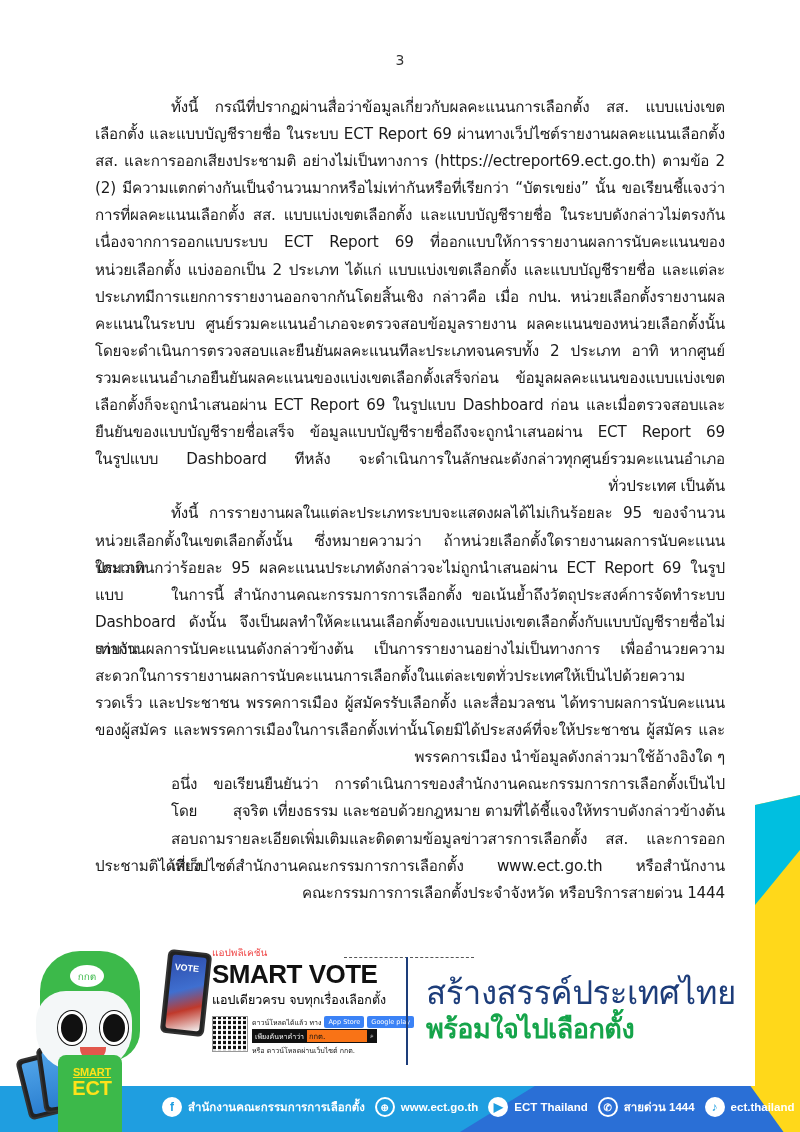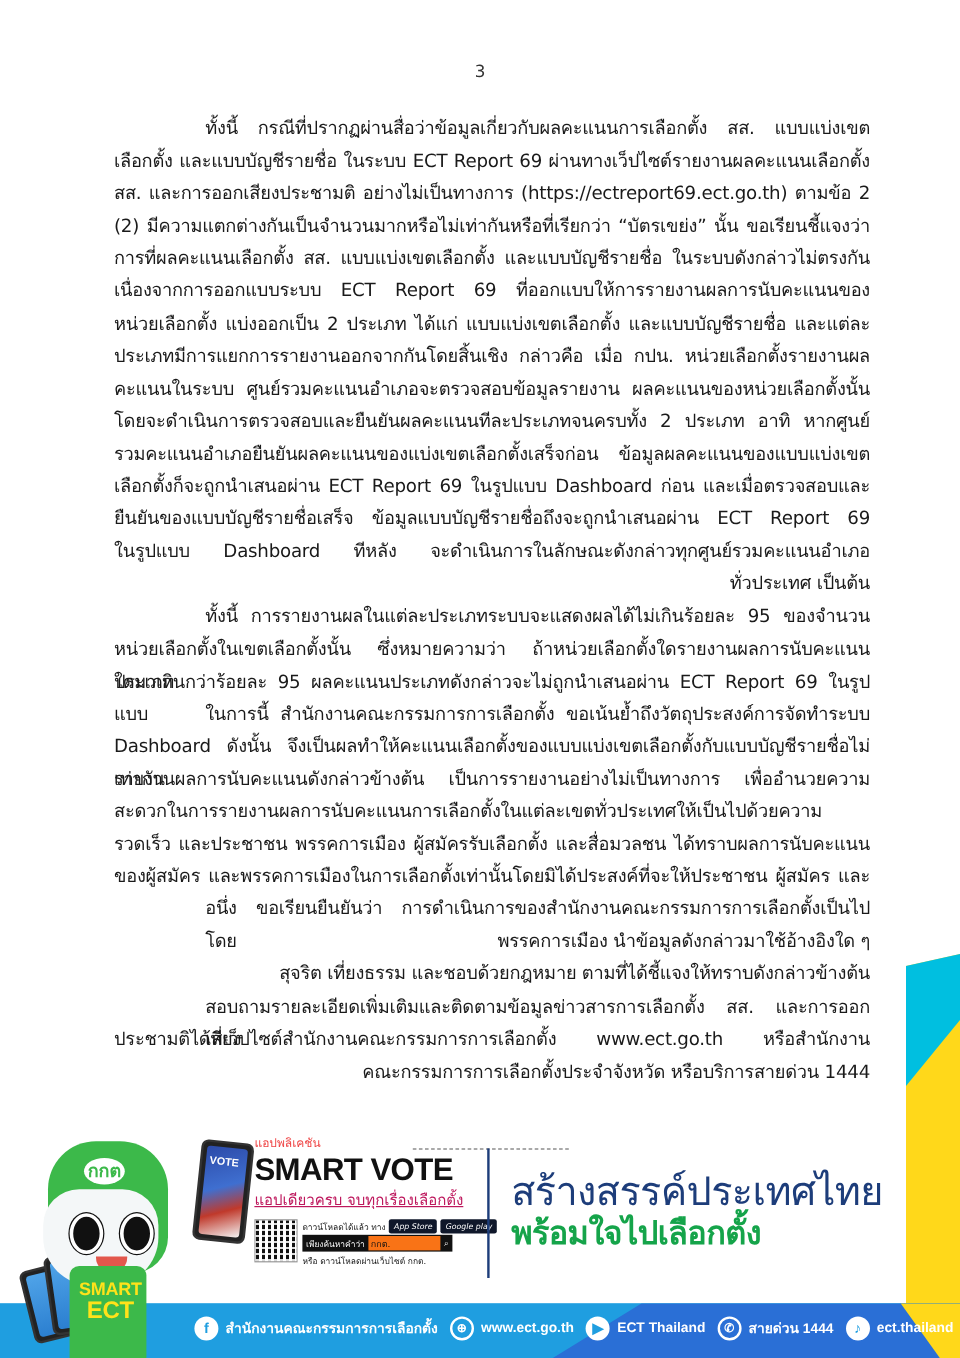--- a/index.html
+++ b/index.html
@@ -72,61 +72,61 @@
       position: absolute; top: 20px; width: 22px; height: 28px; border-radius: 50%; background: #111;
       border: 3px solid #fff; box-shadow: 0 0 0 1px #111;
     }
     .mascot .eye.l { left: 22px; } .mascot .eye.r { left: 64px; }
     .mascot .mouth {
       position: absolute; left: 44px; top: 56px; width: 26px; height: 14px; background: #e2574c;
       border-radius: 0 0 14px 14px;
     }
     .mascot .logo-badge {
       position: absolute; left: 54px; top: 14px; width: 34px; height: 22px; border-radius: 50%;
-      background: #fff; color: #3cb94a; font-size: 15px; font-weight: bold;
+      background: #fff; color: #3cb94a; font-size: 10px; font-weight: normal;
       display: flex; align-items: center; justify-content: center;
     }
     .mascot .body {
       position: absolute; left: 40px; top: 112px; width: 64px; height: 80px; background: #3cb94a;
       border-radius: 8px 8px 0 0;
     }
     .mascot .body-text {
       position: absolute; left: 44px; top: 124px; width: 60px; text-align: center;
       color: #ffe21a; font-family: "Liberation Sans", sans-serif; font-weight: bold; line-height: 1;
     }
-    .mascot .body-text .s { font-size: 15px; } .mascot .body-text .e { font-size: 20px; }
+    .mascot .body-text .s { font-size: 11px; text-decoration: underline; } .mascot .body-text .e { font-size: 20px; }
     .phone {
       position: absolute; background: #222; border-radius: 6px; border: 2px solid #333;
     }
     .phone .screen { position: absolute; inset: 3px; border-radius: 3px;
       background: linear-gradient(160deg, #2c4aa8 0%, #3f6fd0 45%, #c0392b 70%, #f3f3f3 100%); }
     .phone.small .screen { background: linear-gradient(180deg, #4fa3e8, #2b7fd0); }
     .vote-label { position: absolute; left: 6px; top: 10px; color: #fff; font-size: 9px; font-weight: bold; font-family: "Liberation Sans", sans-serif; }
 
     
     .promo { position: absolute; left: 212px; top: 10px; width: 180px; }
     .promo .app-sub { font-size: 10px; color: #ef4444; }
     .promo .app-name {
       font-family: "Liberation Sans", sans-serif; font-weight: bold; font-size: 26px; color: #111; letter-spacing: -0.5px; line-height: 28px;
     }
-    .promo .app-tag { font-size: 12.5px; color: #be185d; margin-top: 2px; text-decoration: underline; }
+    .promo .app-tag { font-size: 12.5px; color: #000000; margin-top: 2px; }
     .promo .dl { position: relative; margin-top: 6px; height: 46px; }
     .qr {
       position: absolute; left: 0; top: 0; width: 34px; height: 34px; border: 1px solid #999; background:
         repeating-linear-gradient(90deg, #111 0 3px, #fff 3px 5px),
         #fff;
       background-blend-mode: multiply;
     }
     .qr::after {
       content: ""; position: absolute; inset: 0;
       background: repeating-linear-gradient(0deg, rgba(255,255,255,.85) 0 2px, transparent 2px 5px);
     }
     .dl-row { position: absolute; left: 40px; font-size: 7px; display: flex; align-items: center; gap: 3px; color: #111; white-space: nowrap; }
     .dl-row.r1 { top: 0; } .dl-row.r2 { top: 13px; } .dl-row.r3 { top: 29px; }
-    .store-badge { background: #0f172a; color: #fff; font-size: 6.5px; padding: 2px 4px; border-radius: 2px; font-style: italic; }
+    .store-badge { background: #3b82f6; color: #fff; font-size: 6.5px; padding: 2px 4px; border-radius: 2px; }
     .search-box { display: flex; align-items: center; background: #111; color: #fff; padding: 1px 3px; gap: 3px; font-size: 7px; }
     .search-box .field { background: #f97316; color: #111; width: 56px; padding: 0 2px; font-size: 7.5px; }
 
     .divider-dash { position: absolute; left: 344px; top: 22px; width: 130px; border-top: 1px dashed #555; }
     .divider-v { position: absolute; left: 406px; top: 22px; width: 2px; height: 108px; background: #1d3d7a; }
     .slogan { position: absolute; left: 426px; top: 40px; }
     .slogan .l1 { font-size: 33px; color: #1d3d7a; line-height: 36px; white-space: nowrap; letter-spacing: -0.5px; }
     .slogan .l2 { font-size: 27px; color: #15a44a; font-weight: bold; line-height: 36px; white-space: nowrap; letter-spacing: -0.5px; }
   </style>
 </head>
@@ -152,22 +152,22 @@
     <div class="line">ทั่วประเทศ เป็นต้น</div>
     <div class="line indent justify">ทั้งนี้ การรายงานผลในแต่ละประเภทระบบจะแสดงผลได้ไม่เกินร้อยละ 95 ของจำนวน</div>
     <div class="line justify">หน่วยเลือกตั้งในเขตเลือกตั้งนั้น ซึ่งหมายความว่า ถ้าหน่วยเลือกตั้งใดรายงานผลการนับคะแนนประเภท</div>
     <div class="line justify">ใดมาเกินกว่าร้อยละ 95 ผลคะแนนประเภทดังกล่าวจะไม่ถูกนำเสนอผ่าน ECT Report 69 ในรูปแบบ</div>
     <div class="line indent justify">ในการนี้ สำนักงานคณะกรรมการการเลือกตั้ง ขอเน้นย้ำถึงวัตถุประสงค์การจัดทำระบบ</div>
     <div class="line justify">Dashboard ดังนั้น จึงเป็นผลทำให้คะแนนเลือกตั้งของแบบแบ่งเขตเลือกตั้งกับแบบบัญชีรายชื่อไม่เท่ากัน</div>
     <div class="line justify">รายงานผลการนับคะแนนดังกล่าวข้างต้น เป็นการรายงานอย่างไม่เป็นทางการ เพื่ออำนวยความ</div>
     <div class="line justify">สะดวกในการรายงานผลการนับคะแนนการเลือกตั้งในแต่ละเขตทั่วประเทศให้เป็นไปด้วยความ</div>
     <div class="line justify">รวดเร็ว และประชาชน พรรคการเมือง ผู้สมัครรับเลือกตั้ง และสื่อมวลชน ได้ทราบผลการนับคะแนน</div>
     <div class="line justify">ของผู้สมัคร และพรรคการเมืองในการเลือกตั้งเท่านั้นโดยมิได้ประสงค์ที่จะให้ประชาชน ผู้สมัคร และ</div>
+    <div class="line">พรรคการเมือง นำข้อมูลดังกล่าวมาใช้อ้างอิงใด ๆ</div>
     <div class="line indent justify">อนึ่ง ขอเรียนยืนยันว่า การดำเนินการของสำนักงานคณะกรรมการการเลือกตั้งเป็นไปโดย</div>
-    <div class="line">พรรคการเมือง นำข้อมูลดังกล่าวมาใช้อ้างอิงใด ๆ</div>
     <div class="line">สุจริต เที่ยงธรรม และชอบด้วยกฎหมาย ตามที่ได้ชี้แจงให้ทราบดังกล่าวข้างต้น</div>
     <div class="line indent justify">สอบถามรายละเอียดเพิ่มเติมและติดตามข้อมูลข่าวสารการเลือกตั้ง สส. และการออกเสียง</div>
     <div class="line justify">ประชามติได้ที่เว็ปไซต์สำนักงานคณะกรรมการการเลือกตั้ง www.ect.go.th หรือสำนักงาน</div>
     <div class="line">คณะกรรมการการเลือกตั้งประจำจังหวัด หรือบริการสายด่วน 1444</div>
   </div>
 
 <svg class="deco-right" viewBox="0 0 45 337" preserveAspectRatio="none">
   <polygon points="0,10 45,0 45,337 0,337" fill="#ffd81a"></polygon>
   <polygon points="0,10 45,0 45,55 0,110" fill="#00bfe0"></polygon>
 </svg>

